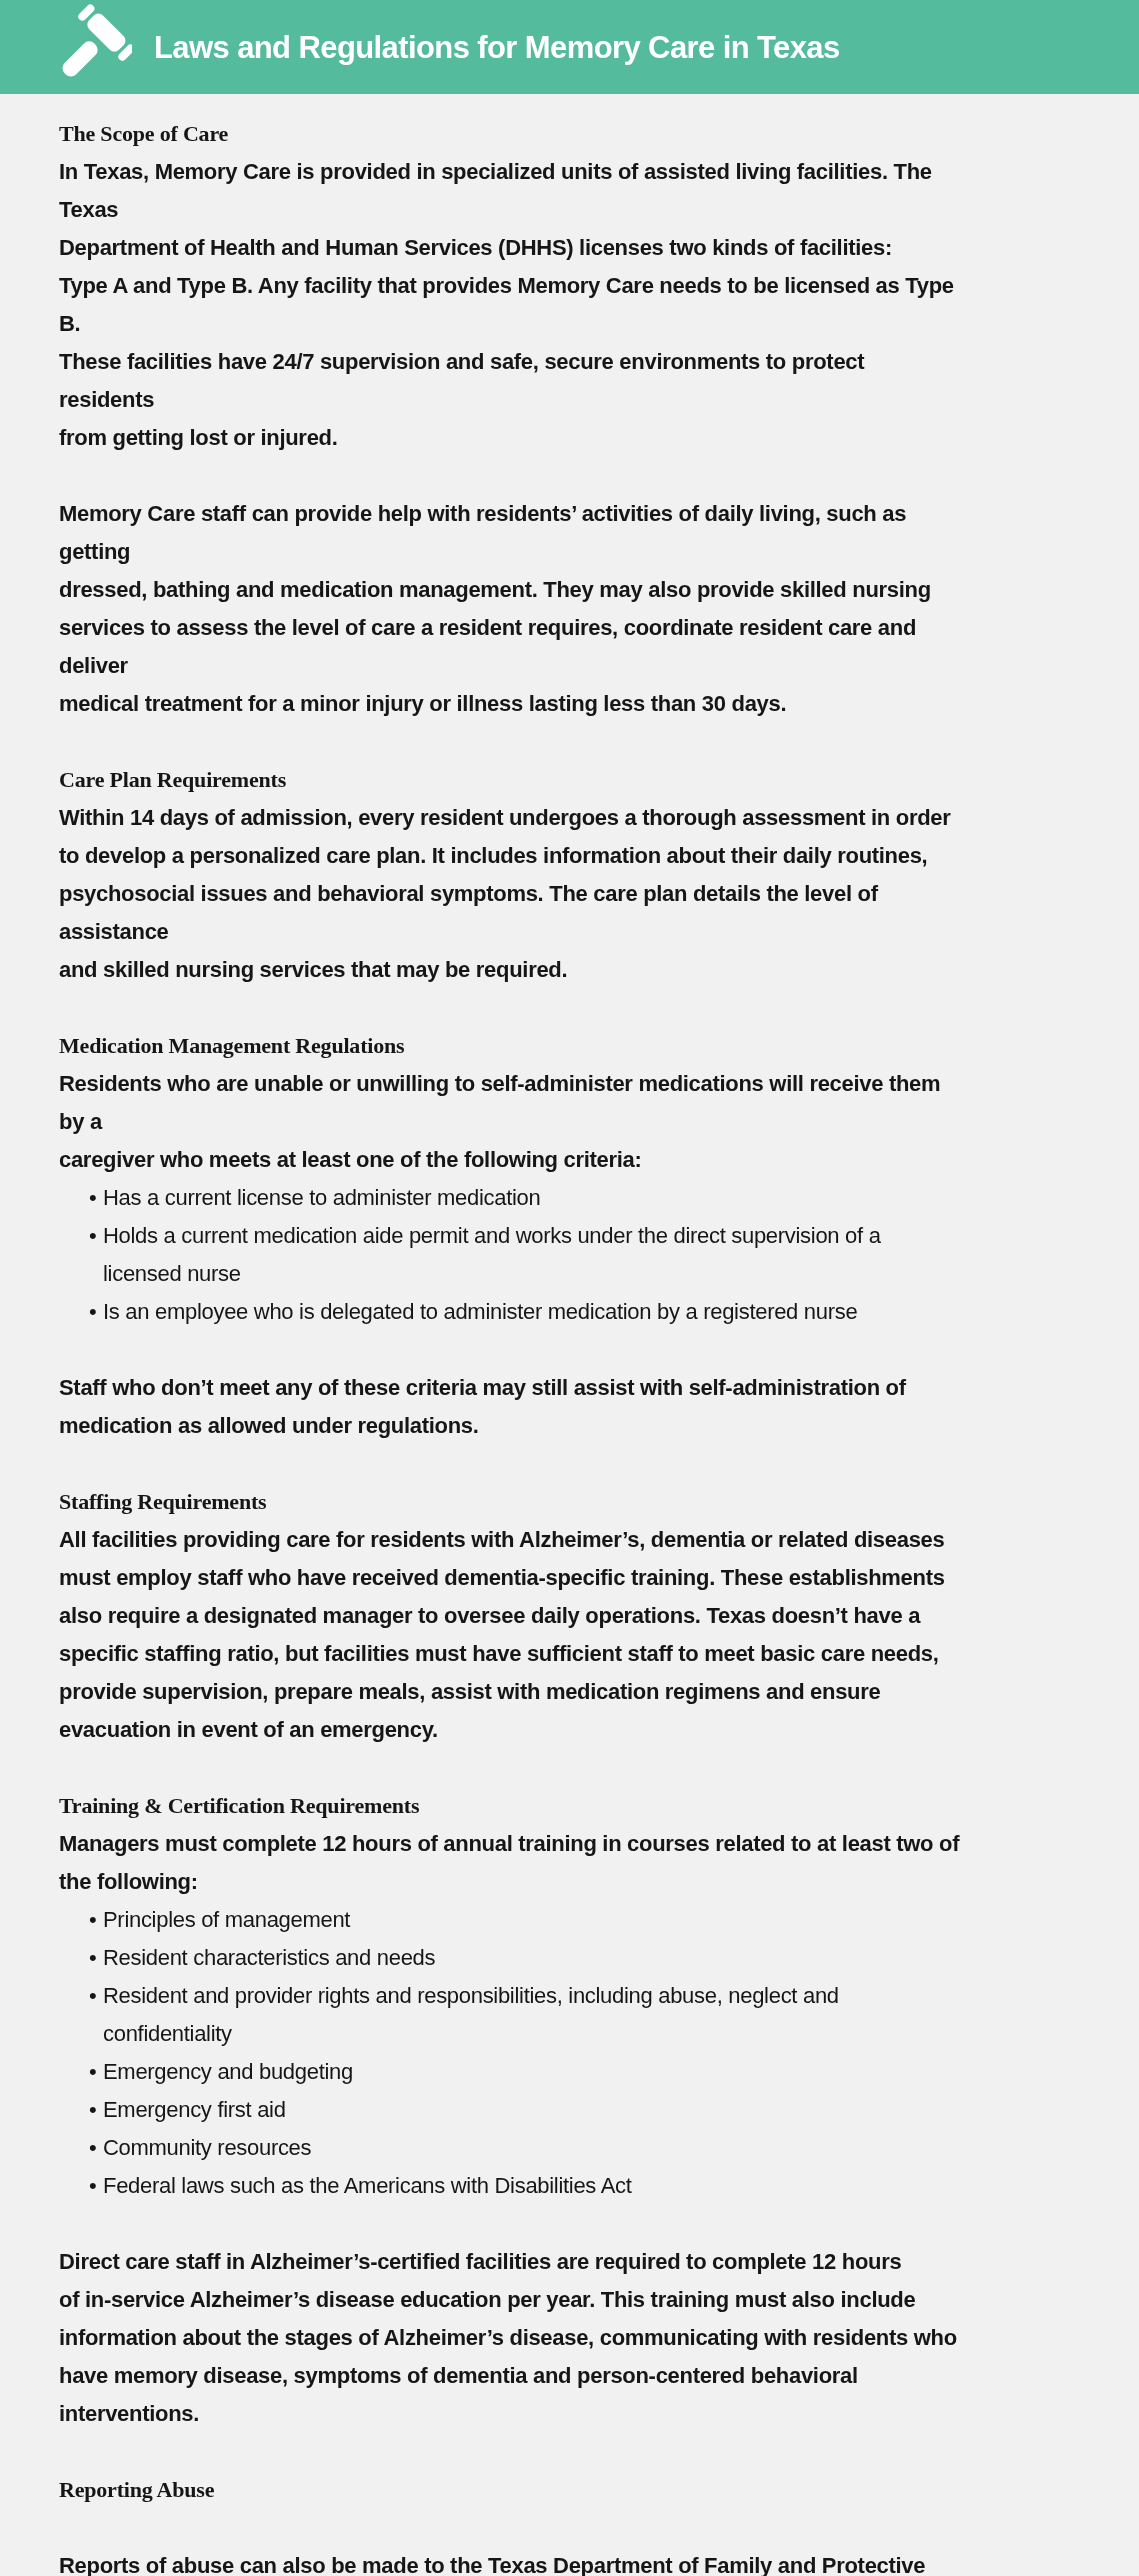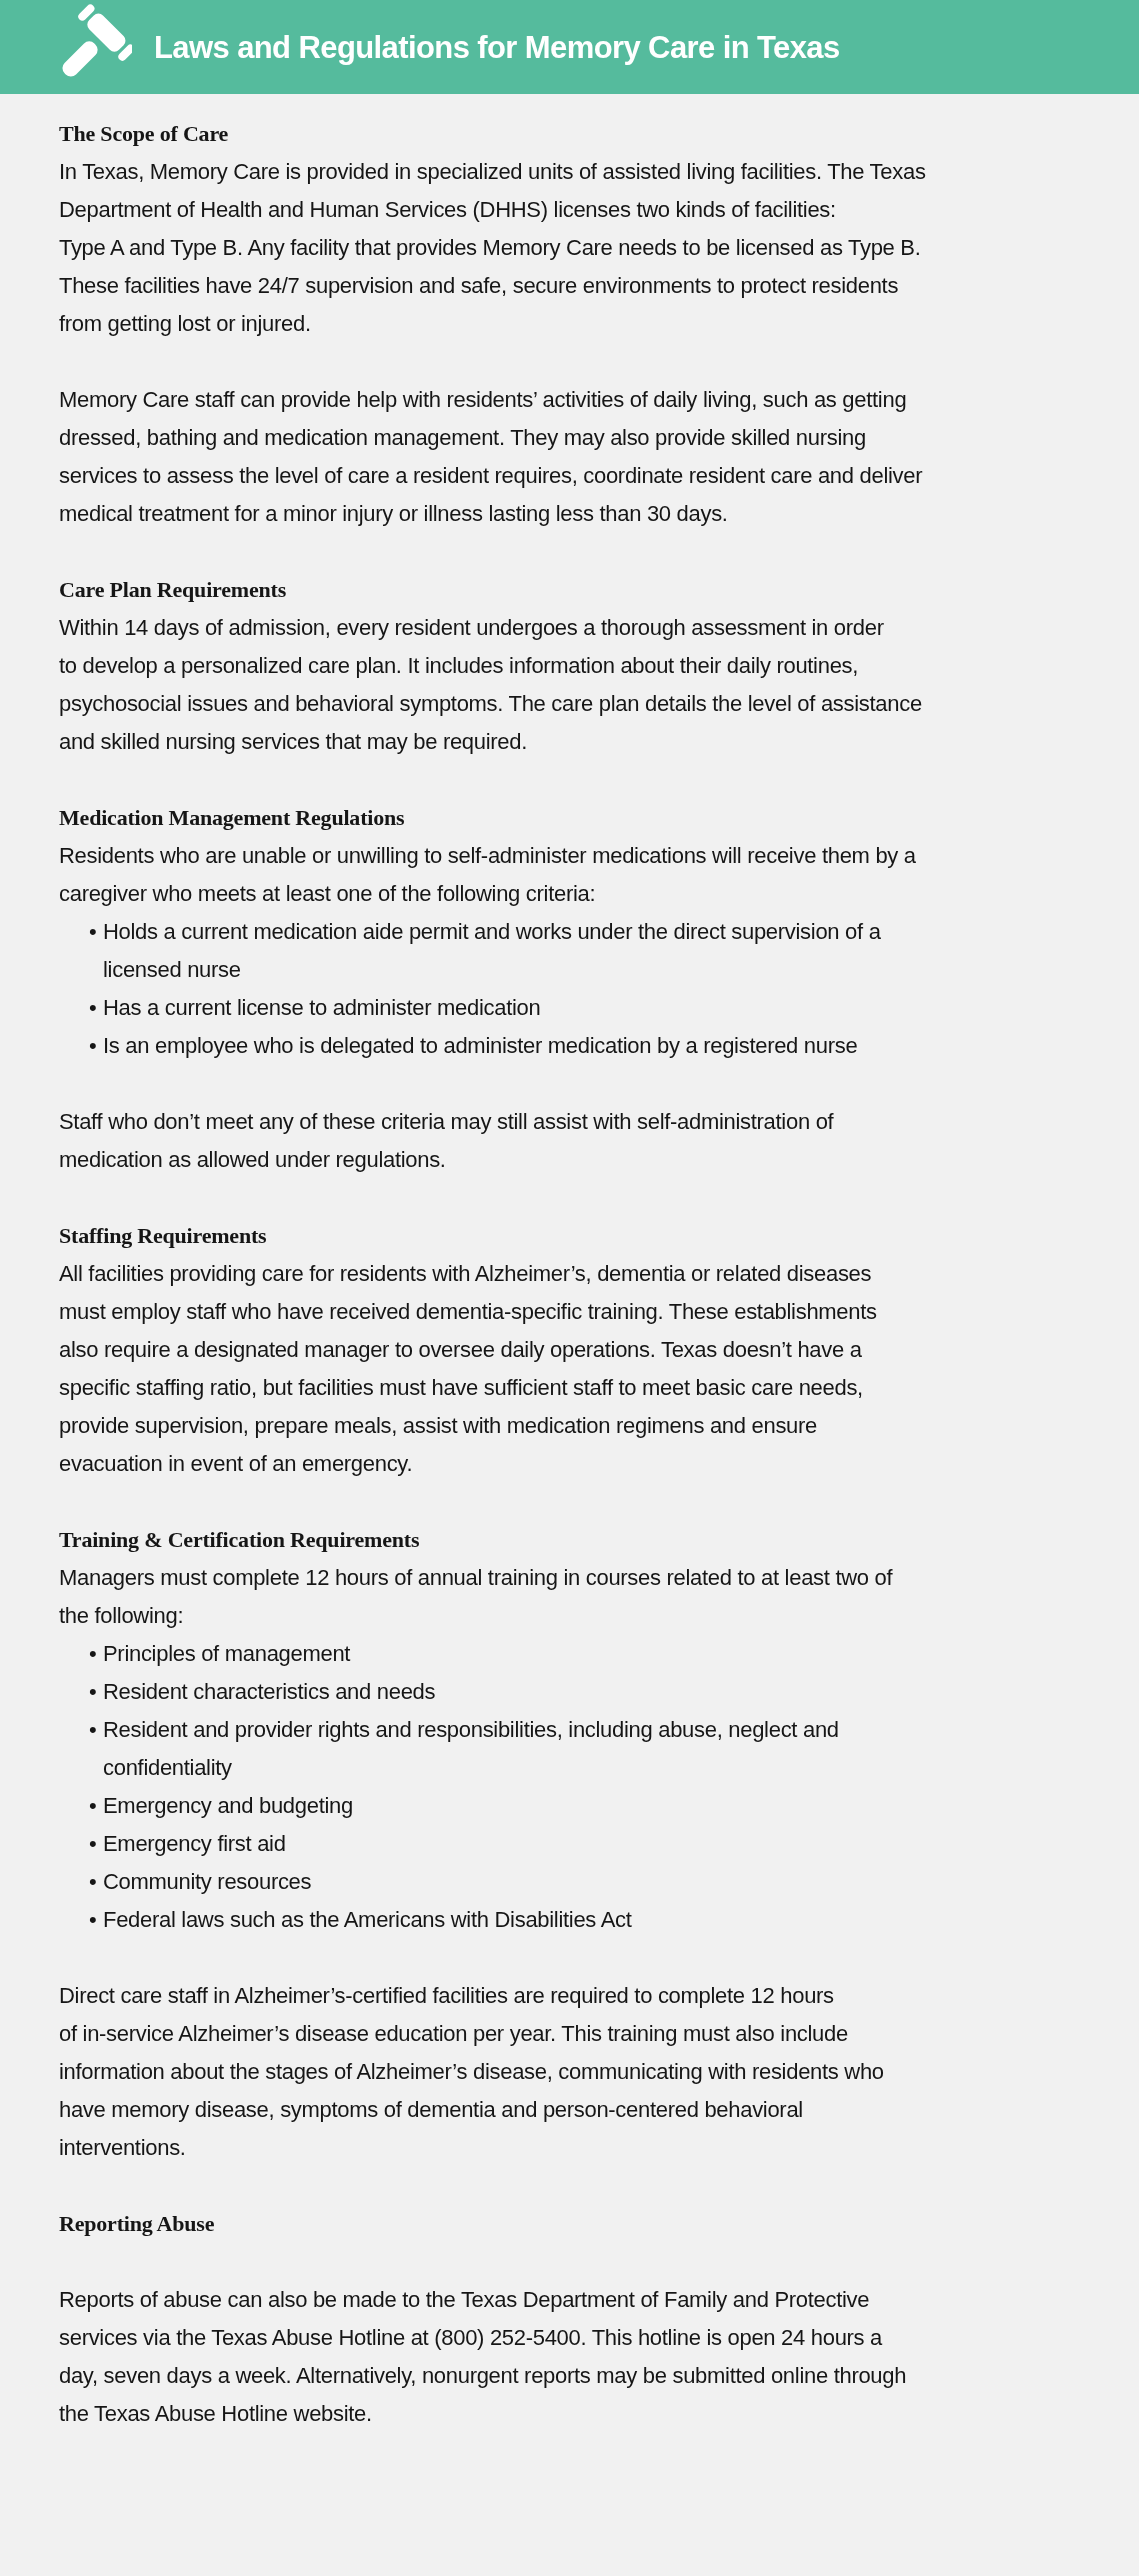--- a/index.html
+++ b/index.html
@@ -54,20 +54,21 @@
     font-size:22px;
     font-weight:700;
     letter-spacing:-0.2px;
     margin:0;
     font-family:Liberation Serif, serif;
   }
   .doc .p{
     margin:0;
     white-space:pre-line;
     max-width:912px;
+    font-weight:bold;
   }
   .doc .gap{margin-top:38px;}
   .doc ul.list{
     margin:0;
     padding:0;
     list-style:none;
     max-width:912px;
   }
   .doc ul.list li{
     position:relative;
@@ -114,23 +115,23 @@
   <h2 class="h gap">Care Plan Requirements</h2>
   <p class="p">Within 14 days of admission, every resident undergoes a thorough assessment in order
 to develop a personalized care plan. It includes information about their daily routines,
 psychosocial issues and behavioral symptoms. The care plan details the level of assistance
 and skilled nursing services that may be required.</p>
 
   <h2 class="h gap">Medication Management Regulations</h2>
   <p class="p">Residents who are unable or unwilling to self-administer medications will receive them by a
 caregiver who meets at least one of the following criteria:</p>
   <ul class="list">
+    <li>Has a current license to administer medication</li>
     <li>Holds a current medication aide permit and works under the direct supervision of a
 licensed nurse</li>
-    <li>Has a current license to administer medication</li>
     <li>Is an employee who is delegated to administer medication by a registered nurse</li>
   </ul>
   <p class="p gap">Staff who don’t meet any of these criteria may still assist with self-administration of
 medication as allowed under regulations.</p>
 
   <h2 class="h gap">Staffing Requirements</h2>
   <p class="p">All facilities providing care for residents with Alzheimer’s, dementia or related diseases
 must employ staff who have received dementia-specific training. These establishments
 also require a designated manager to oversee daily operations. Texas doesn’t have a
 specific staffing ratio, but facilities must have sufficient staff to meet basic care needs,

